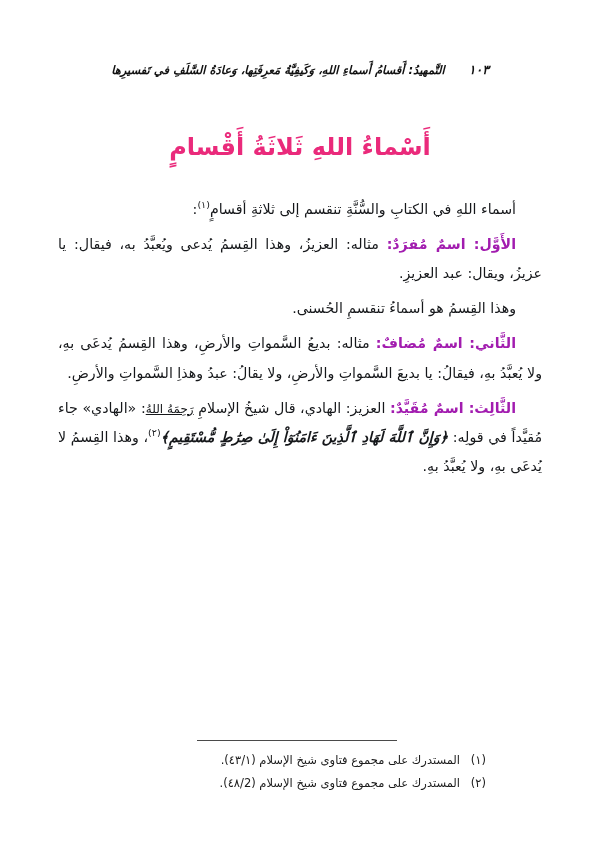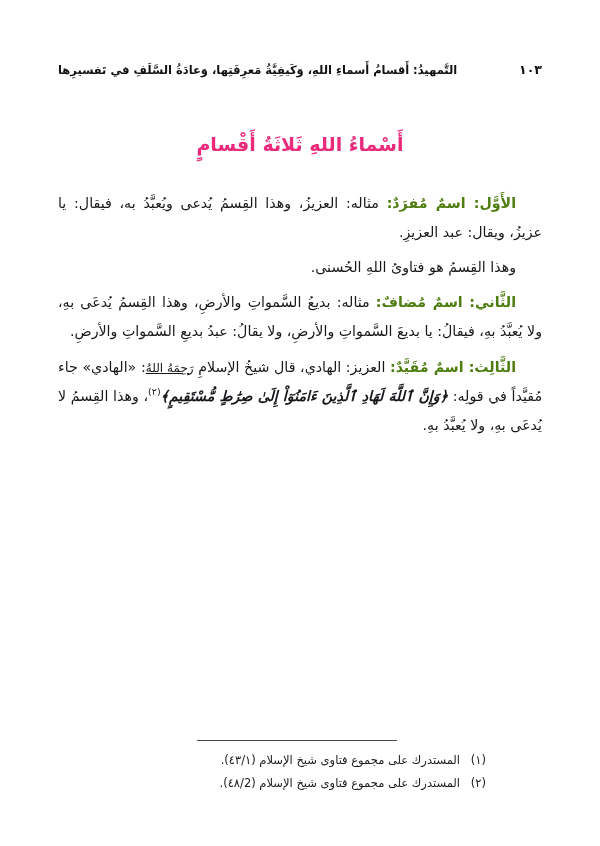--- a/index.html
+++ b/index.html
@@ -20,42 +20,43 @@
     height: 846px;
     box-sizing: border-box;
     padding: 62px 58px 40px 58px;
     background: #ffffff;
   }
   
   .running-header {
     display: flex;
     flex-direction: row-reverse;
     align-items: baseline;
-    justify-content: space-between;
+    justify-content: center;
     direction: rtl;
     padding-bottom: 4px;
+    font-style: italic;
   }
   .running-header .header-text {
     font-size: 11.5px;
     font-weight: 700;
     color: #111;
     letter-spacing: 0;
     white-space: nowrap;
   }
   .running-header .page-number {
     font-size: 12.5px;
     font-weight: 700;
     color: #111;
     margin-left: 24px;
   }
   
   .chapter-title {
     text-align: center;
     color: #ea2a7b;
-    font-size: 19px;
+    font-size: 24px;
     font-weight: 700;
     margin-top: 52px;
     margin-bottom: 34px;
     letter-spacing: 0.5px;
   }
   
   .body-text {
     direction: rtl;
     text-align: justify;
     font-size: 14.2px;
@@ -66,21 +67,21 @@
     margin: 0 0 6px 0;
     text-indent: 0;
   }
   .para.indent {
     text-indent: 26px;
   }
   .para.center-ish {
     text-indent: 26px;
   }
   .lead {
-    color: #4d7c0f;
+    color: #a21caf;
     font-weight: 700;
   }
   .quran {
     font-weight: 700;
     letter-spacing: 0.3px;
     font-style: italic;
   }
   sup.fn {
     font-size: 9.5px;
     vertical-align: super;
@@ -124,31 +125,34 @@
 
   <div class="running-header">
     <div class="header-text">التَّمهيدُ: أَقسامُ أَسماءِ اللهِ، وَكَيفِيَّةُ مَعرِفَتِها، وَعادَةُ السَّلَفِ في تَفسيرِها</div>
     <div class="page-number">١٠٣</div>
   </div>
 
   <h1 class="chapter-title">أَسْماءُ اللهِ ثَلاثَةُ أَقْسامٍ</h1>
 
   <div class="body-text">
 
+    <p class="para indent">
+      <span>أسماء اللهِ في الكتابِ والسُّنَّةِ تنقسم إلى ثلاثةِ أقسامٍ</span><sup class="fn">(١)</sup><span>:</span>
+    </p>
 
     <p class="para indent">
       <span class="lead">الأَوَّل: اسمٌ مُفرَدٌ:</span><span> مثاله: العزيزُ، وهذا القِسمُ يُدعى ويُعبَّدُ به، فيقال: يا عزيزُ، ويقال: عبد العزيزِ.</span>
     </p>
 
     <p class="para center-ish">
-      <span>وهذا القِسمُ هو فتاوىُ اللهِ الحُسنى.</span>
+      <span>وهذا القِسمُ هو أسماءُ تنقسمِ الحُسنى.</span>
     </p>
 
     <p class="para indent">
-      <span class="lead">الثَّاني: اسمٌ مُضافٌ:</span><span> مثاله: بديعُ السَّمواتِ والأرضِ، وهذا القِسمُ يُدعَى بهِ، ولا يُعبَّدُ بهِ، فيقالُ: يا بديعَ السَّمواتِ والأرضِ، ولا يقالُ: عبدُ بديعِ السَّمواتِ والأرضِ.</span>
+      <span class="lead">الثَّاني: اسمٌ مُضافٌ:</span><span> مثاله: بديعُ السَّمواتِ والأرضِ، وهذا القِسمُ يُدعَى بهِ، ولا يُعبَّدُ بهِ، فيقالُ: يا بديعَ السَّمواتِ والأرضِ، ولا يقالُ: عبدُ وهذاِ السَّمواتِ والأرضِ.</span>
     </p>
 
     <p class="para indent">
       <span class="lead">الثَّالِث: اسمٌ مُقَيَّدٌ:</span><span> العزيز: الهادي، قال شيخُ الإسلامِ </span><span class="sym">رَحِمَهُ اللهُ</span><span>: «الهادي» جاء مُقيَّداً في قولِه: </span><span class="quran">﴿وَإِنَّ ٱللَّهَ لَهَادِ ٱلَّذِينَ ءَامَنُوٓاْ إِلَىٰ صِرَٰطٍ مُّسْتَقِيمٍ﴾</span><sup class="fn">(٢)</sup><span>، وهذا القِسمُ لا يُدعَى بهِ، ولا يُعبَّدُ بهِ.</span>
     </p>
 
   </div>
 
   <div class="footnote-area">
     <div class="footnote-rule"></div>

